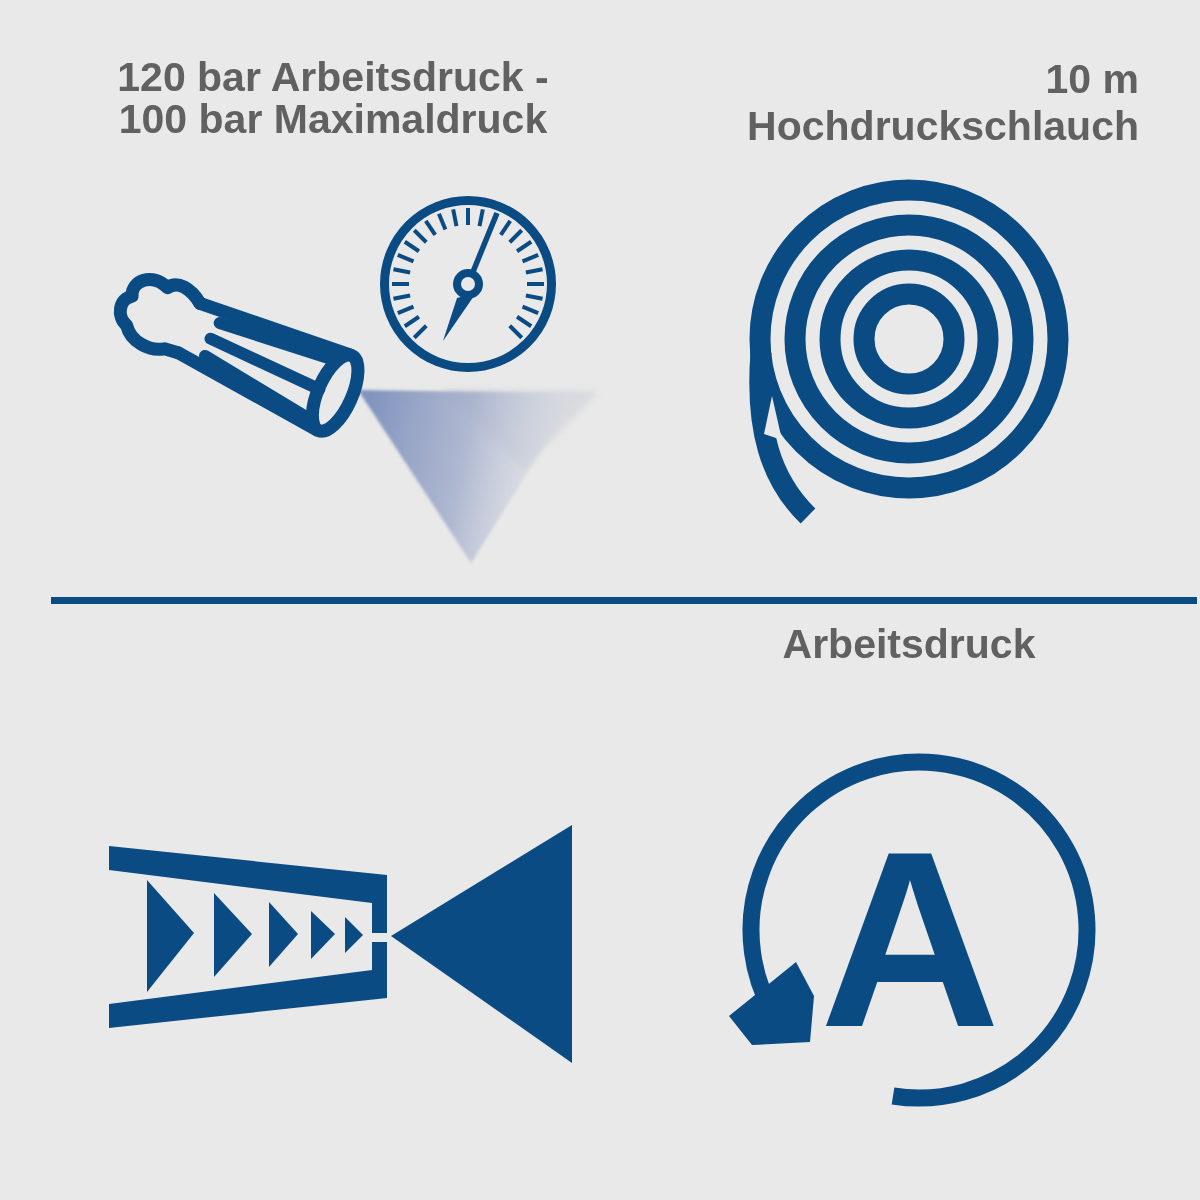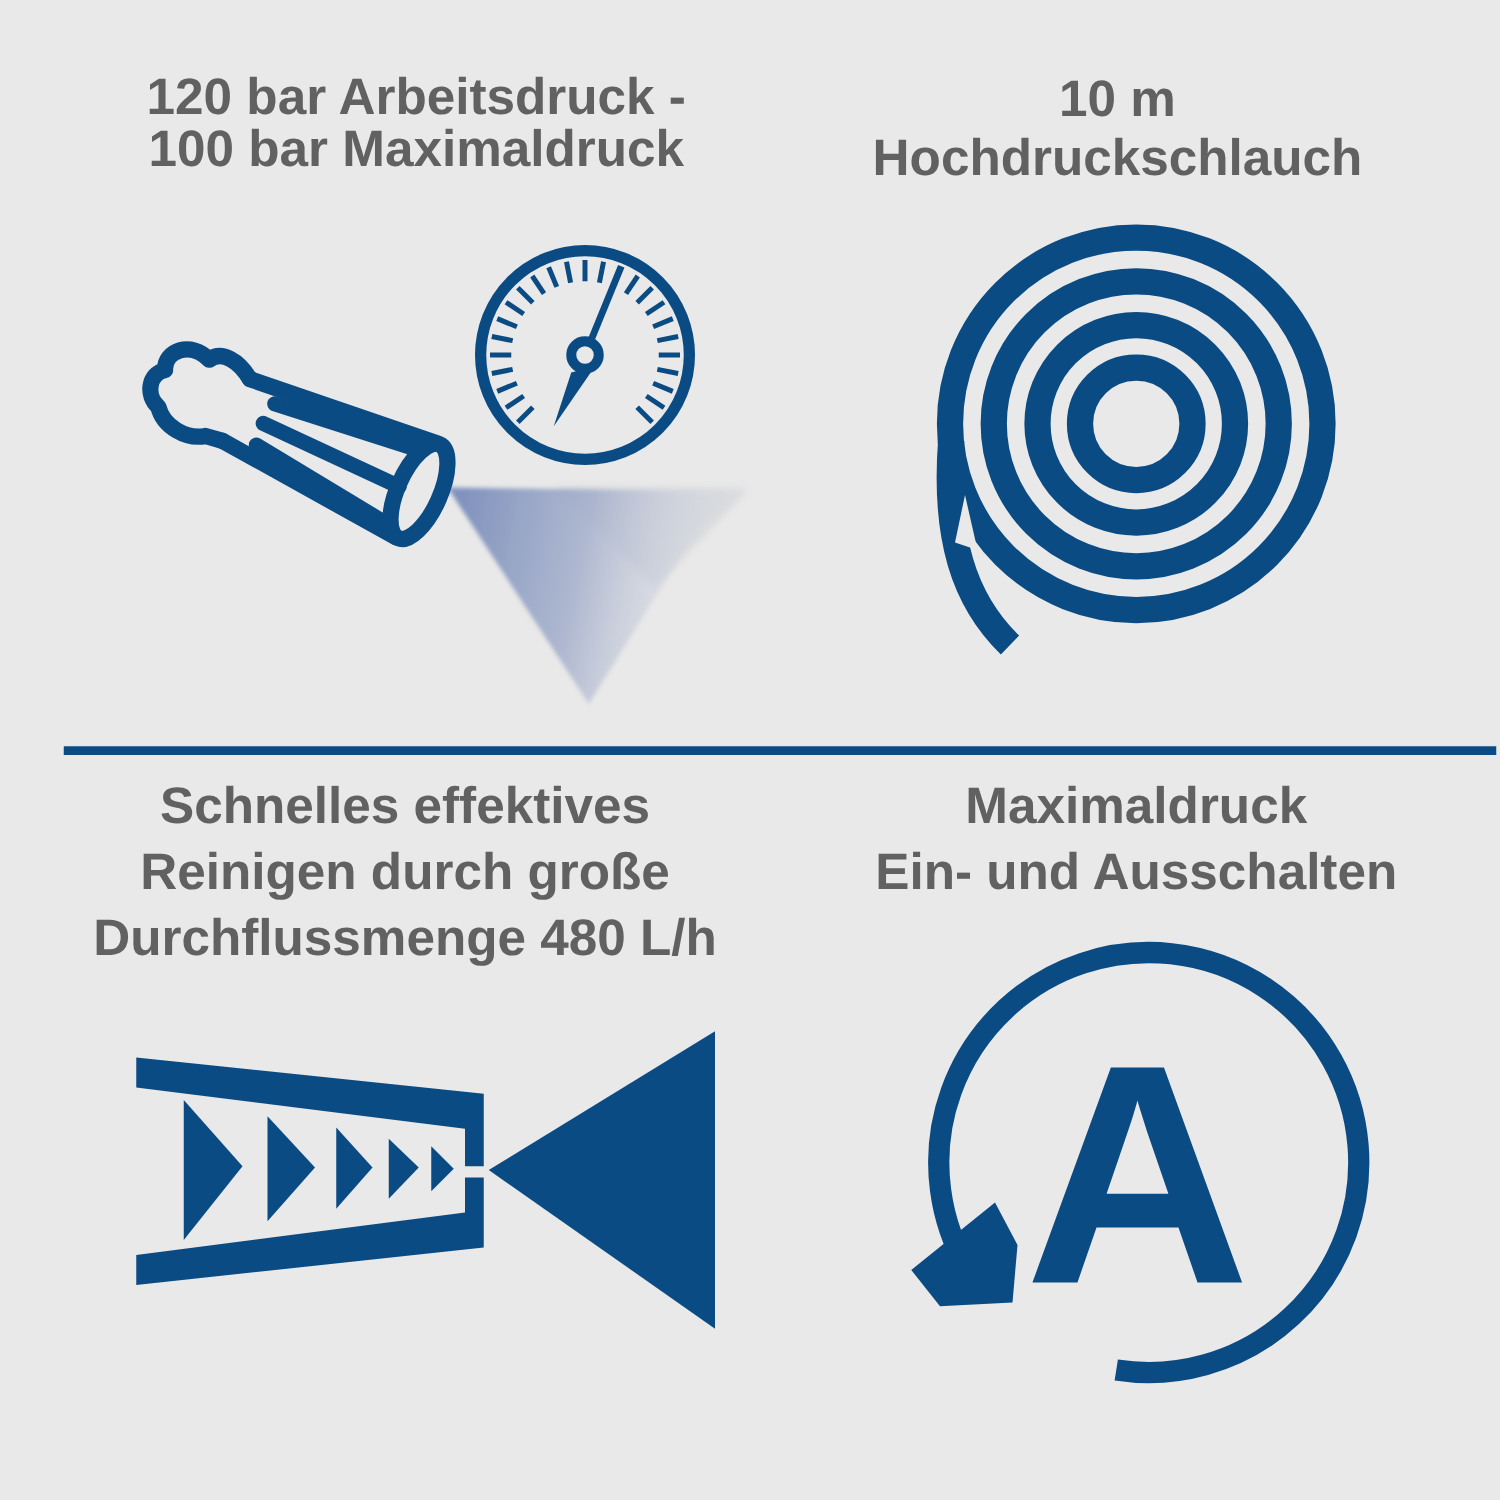--- a/index.html
+++ b/index.html
@@ -99,61 +99,55 @@
         <line x1="59" y1="0" x2="76" y2="0" transform="rotate(405)"></line>
       </g>
       <g>
         <line x1="444" y1="284" x2="473" y2="213" class="blue-stroke" stroke-width="5.5"></line>
         <polygon points="452,293 433,298 419,341" class="blue-fill"></polygon>
         <circle cx="444" cy="284" r="11" class="blue-stroke bg-fill" stroke-width="8"></circle>
       </g>
     </g>
   </svg>
 
-  <div class="heading" style="left:625px;top:56px;width:490px;">
+  <div class="heading" style="left:625px;top:56px;width:490px;text-align:right;">
     <span class="line">10 m Hochdruckschlauch</span>
   </div>
 
   <svg class="iconsvg" style="left:690px;top:160px;width:400px;height:390px;" viewBox="690 160 400 390">
     <g class="blue-stroke" stroke-width="21">
       <circle cx="885" cy="339" r="149"></circle>
       <circle cx="885" cy="339" r="114"></circle>
       <circle cx="885" cy="339" r="79"></circle>
       <circle cx="885" cy="339" r="45"></circle>
       <path d="M 737,352 C 731,430 747,480 784,516"></path>
     </g>
     <polygon points="748,396 758,440 740,434" class="bg-fill"></polygon>
   </svg>
 
   <div class="divider"></div>
 
-  <div class="heading lh-wide" style="left:10px;top:618px;width:580px;">
-    <span class="line">Schnelles effektives</span>
-    <span class="line">Reinigen durch große</span>
-    <span class="line">Durchflussmenge 480 L/h</span>
-  </div>
 
   <svg class="iconsvg" style="left:70px;top:810px;width:500px;height:270px;" viewBox="70 810 500 270">
     <g class="blue-fill">
       <polygon points="85,846 363,875 363,933 348,933 348,903 85,870"></polygon>
       <polygon points="85,1028 363,998 363,942 348,942 348,970 85,1004"></polygon>
       <g>
         <polygon points="123,880 170,933 123,992"></polygon>
         <polygon points="190,893 228,934 190,977"></polygon>
         <polygon points="245,902 274,934 245,967"></polygon>
         <polygon points="287,911 311,934 287,959"></polygon>
         <polygon points="321,917 339,935 321,953"></polygon>
       </g>
       <polygon points="367,936 548,825 548,1063"></polygon>
     </g>
   </svg>
 
   <div class="heading lh-wide" style="left:640px;top:618px;width:490px;">
-    <span class="line">Maximaldruck</span>
-    <span class="line">Ein- und Ausschalten</span>
+    <span class="line">Arbeitsdruck</span>
   </div>
 
   <svg class="iconsvg" style="left:670px;top:745px;width:440px;height:400px;" viewBox="670 745 440 400">
     <path d="M 869,1096 A 168,168 0 1 0 752.5,1019" class="blue-stroke" stroke-width="17"></path>
     <polygon points="705,1016 772,962 790,996 786,1042 728,1045" class="blue-fill"></polygon>
     <text x="886" y="1026" text-anchor="middle" font-size="250" font-weight="bold" class="blue-fill">A</text>
   </svg>
 
 </div>
 

